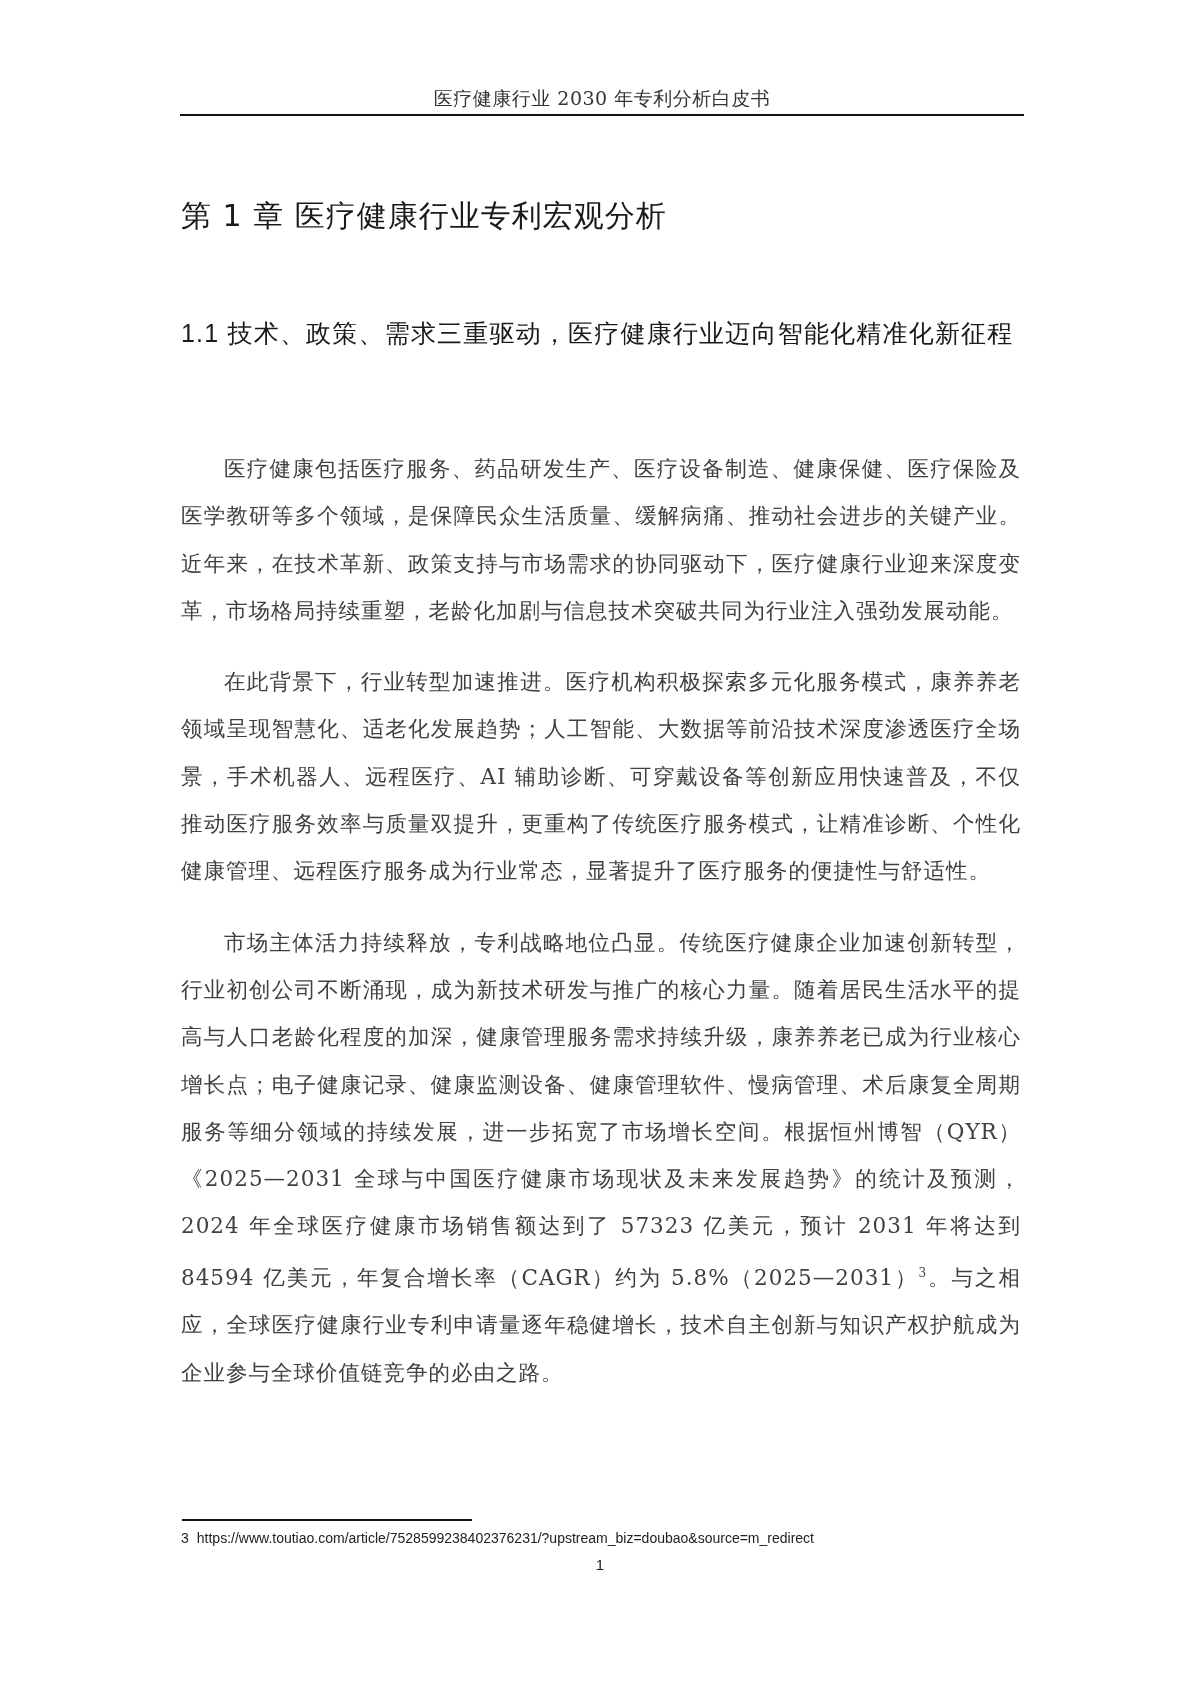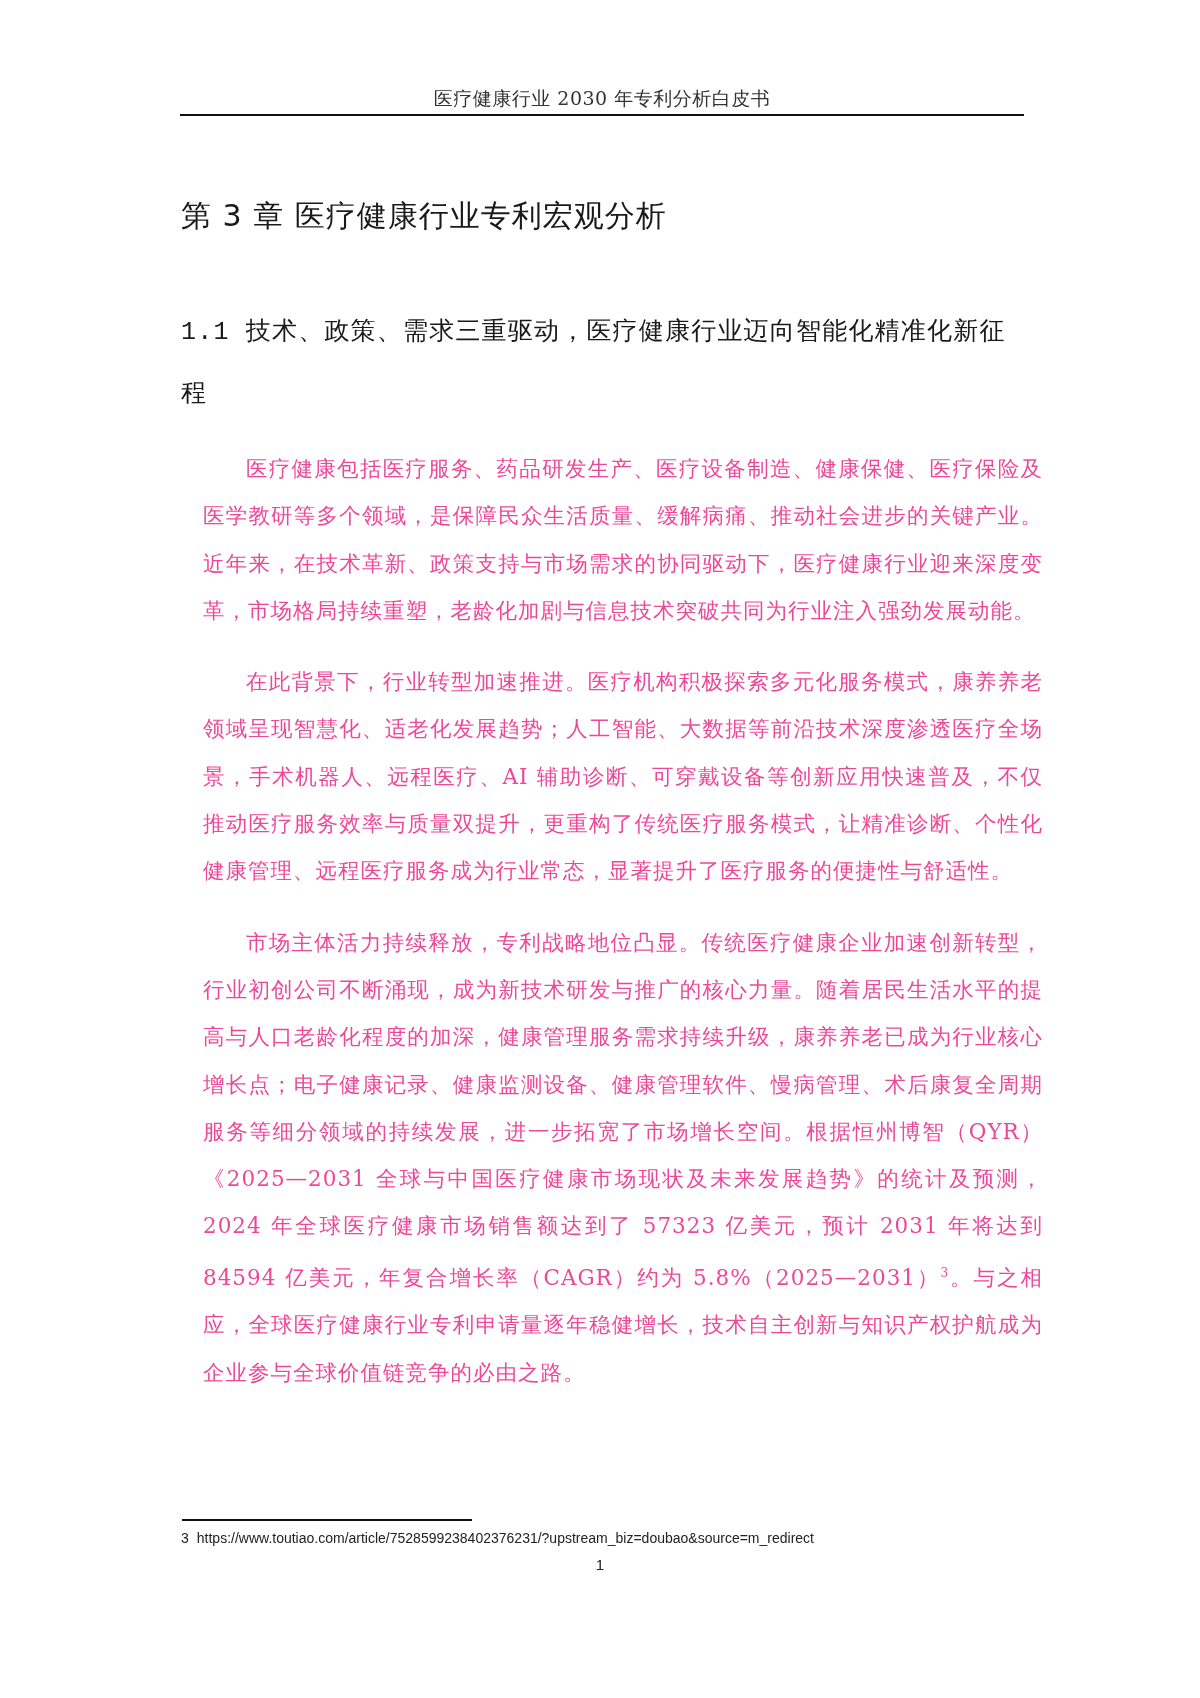--- a/index.html
+++ b/index.html
@@ -4,42 +4,42 @@
 <style>
   html, body { margin: 0; padding: 0; background: #ffffff; }
   body { width: 1200px; height: 1698px; position: relative; overflow: hidden;
          font-family: "DejaVu Serif", "Liberation Serif", serif; color: #1a1a1a; }
   .page { position: absolute; left: 0; top: 0; width: 1200px; height: 1698px; background: #fff; }
   .running-header { position: absolute; left: 180px; width: 844px; top: 86px;
          text-align: center; font-size: 19px; color: #333; letter-spacing: 0.5px; }
   .header-rule { position: absolute; left: 180px; width: 844px; top: 114px; height: 2px; background: #111; }
   .chapter-title { position: absolute; left: 181px; top: 196px; font-family: "DejaVu Sans", sans-serif;
          font-size: 30px; color: #1a1a1a; letter-spacing: 1px; white-space: nowrap; }
-  .section-title { position: absolute; left: 181px; top: 302px; width: 840px; font-family: Liberation Mono, monospace;
+  .section-title { position: absolute; left: 181px; top: 302px; width: 840px; font-family: Liberation Sans, sans-serif;
          font-size: 25px; line-height: 62px; color: #1a1a1a; letter-spacing: 1.2px; }
   .body-text { position: absolute; left: 181px; width: 840px; font-size: 21.5px; line-height: 47.3px;
-         text-align: justify; letter-spacing: 1px; color: #ec4899; margin-left: 22px; }
+         text-align: justify; letter-spacing: 1px; color: #404040; }
   .body-text p { margin: 0 0 24px 0; text-indent: 2em; }
   .p1 { top: 445px; }
   .sup { font-size: 12px; vertical-align: super; }
   .footnote-rule { position: absolute; left: 182px; top: 1519px; width: 290px; height: 1.5px; background: #111; }
   .footnote { position: absolute; left: 181px; top: 1530px; font-family: "Liberation Sans", sans-serif;
          font-size: 14px; color: #222; white-space: nowrap; }
   .footnote .fn-num { margin-right: 8px; }
   .page-number { position: absolute; left: 0; width: 1200px; top: 1556px; text-align: center;
          font-family: "Liberation Sans", sans-serif; font-size: 15px; color: #222; }
 </style>
 </head>
 <body>
 
 <div class="page">
   <div class="running-header">医疗健康行业 2030 年专利分析白皮书</div>
   <div class="header-rule"></div>
 
-  <h1 class="chapter-title" style="margin:0;font-weight:normal;">第 3 章  医疗健康行业专利宏观分析</h1>
+  <h1 class="chapter-title" style="margin:0;font-weight:normal;">第 1 章  医疗健康行业专利宏观分析</h1>
 
   <h2 class="section-title" style="margin:0;font-weight:normal;">1.1  技术、政策、需求三重驱动，医疗健康行业迈向智能化精准化新征程</h2>
 
   <div class="body-text p1">
     <p>医疗健康包括医疗服务、药品研发生产、医疗设备制造、健康保健、医疗保险及医学教研等多个领域，是保障民众生活质量、缓解病痛、推动社会进步的关键产业。近年来，在技术革新、政策支持与市场需求的协同驱动下，医疗健康行业迎来深度变革，市场格局持续重塑，老龄化加剧与信息技术突破共同为行业注入强劲发展动能。</p>
     <p>在此背景下，行业转型加速推进。医疗机构积极探索多元化服务模式，康养养老领域呈现智慧化、适老化发展趋势；人工智能、大数据等前沿技术深度渗透医疗全场景，手术机器人、远程医疗、AI 辅助诊断、可穿戴设备等创新应用快速普及，不仅推动医疗服务效率与质量双提升，更重构了传统医疗服务模式，让精准诊断、个性化健康管理、远程医疗服务成为行业常态，显著提升了医疗服务的便捷性与舒适性。</p>
     <p><span>市场主体活力持续释放，专利战略地位凸显。传统医疗健康企业加速创新转型，行业初创公司不断涌现，成为新技术研发与推广的核心力量。随着居民生活水平的提高与人口老龄化程度的加深，健康管理服务需求持续升级，康养养老已成为行业核心增长点；电子健康记录、健康监测设备、健康管理软件、慢病管理、术后康复全周期服务等细分领域的持续发展，进一步拓宽了市场增长空间。根据恒州博智（QYR）《2025—2031 全球与中国医疗健康市场现状及未来发展趋势》的统计及预测，2024 年全球医疗健康市场销售额达到了 57323 亿美元，预计 2031 年将达到 84594 亿美元，年复合增长率（CAGR）约为 5.8%（2025—2031）</span><span class="sup">3</span><span>。与之相应，全球医疗健康行业专利申请量逐年稳健增长，技术自主创新与知识产权护航成为企业参与全球价值链竞争的必由之路。</span></p>
   </div>
 
   <div class="footnote-rule"></div>

